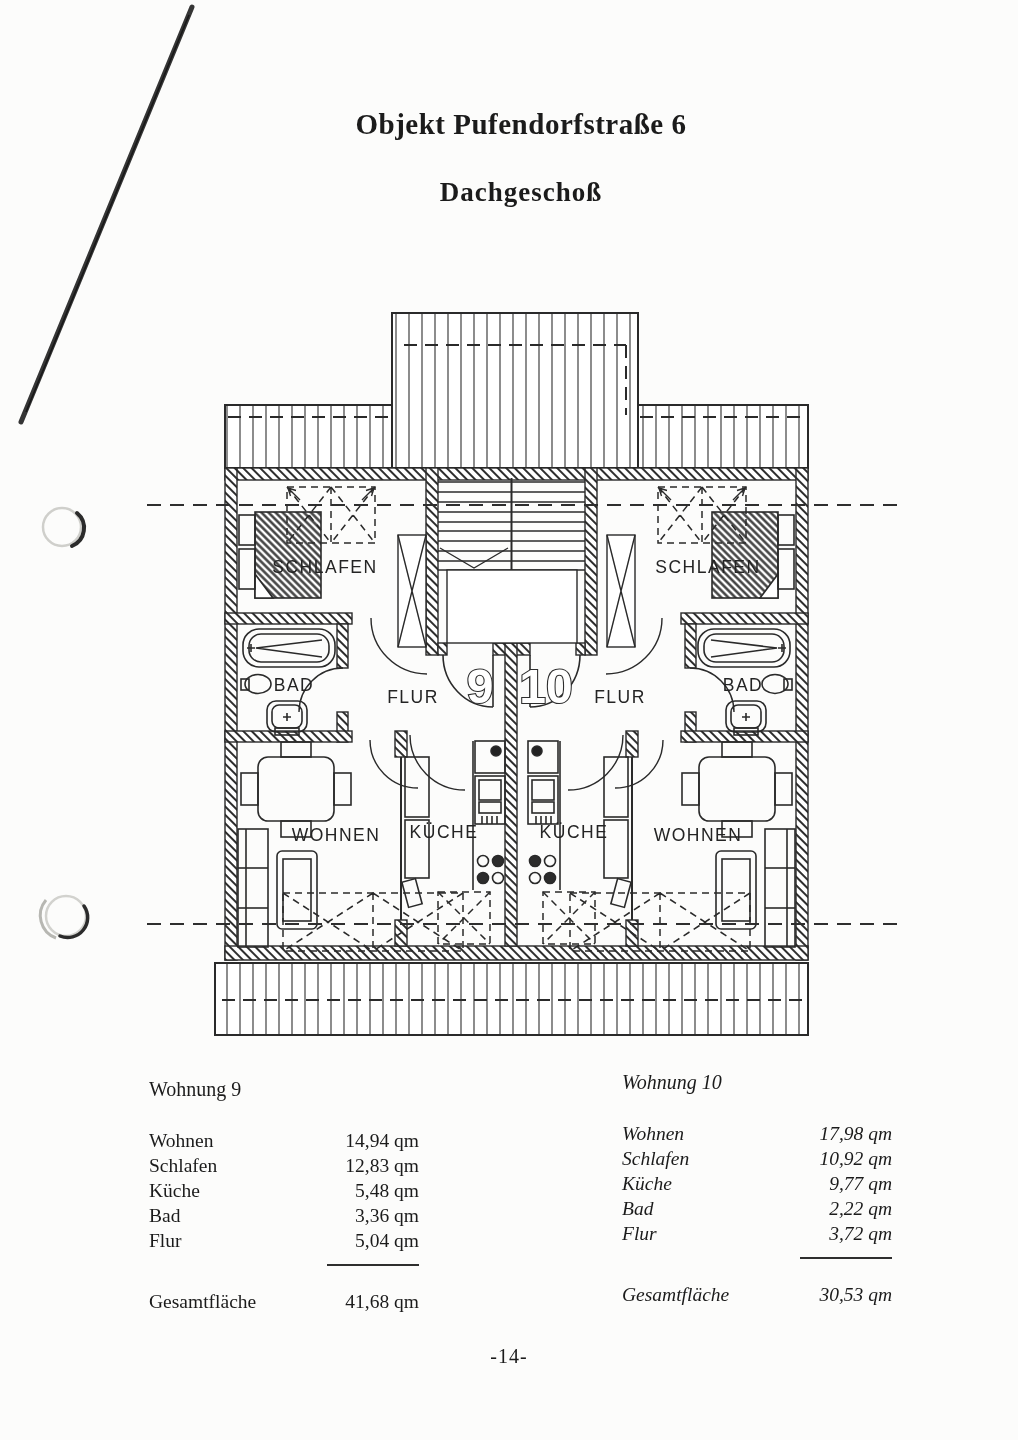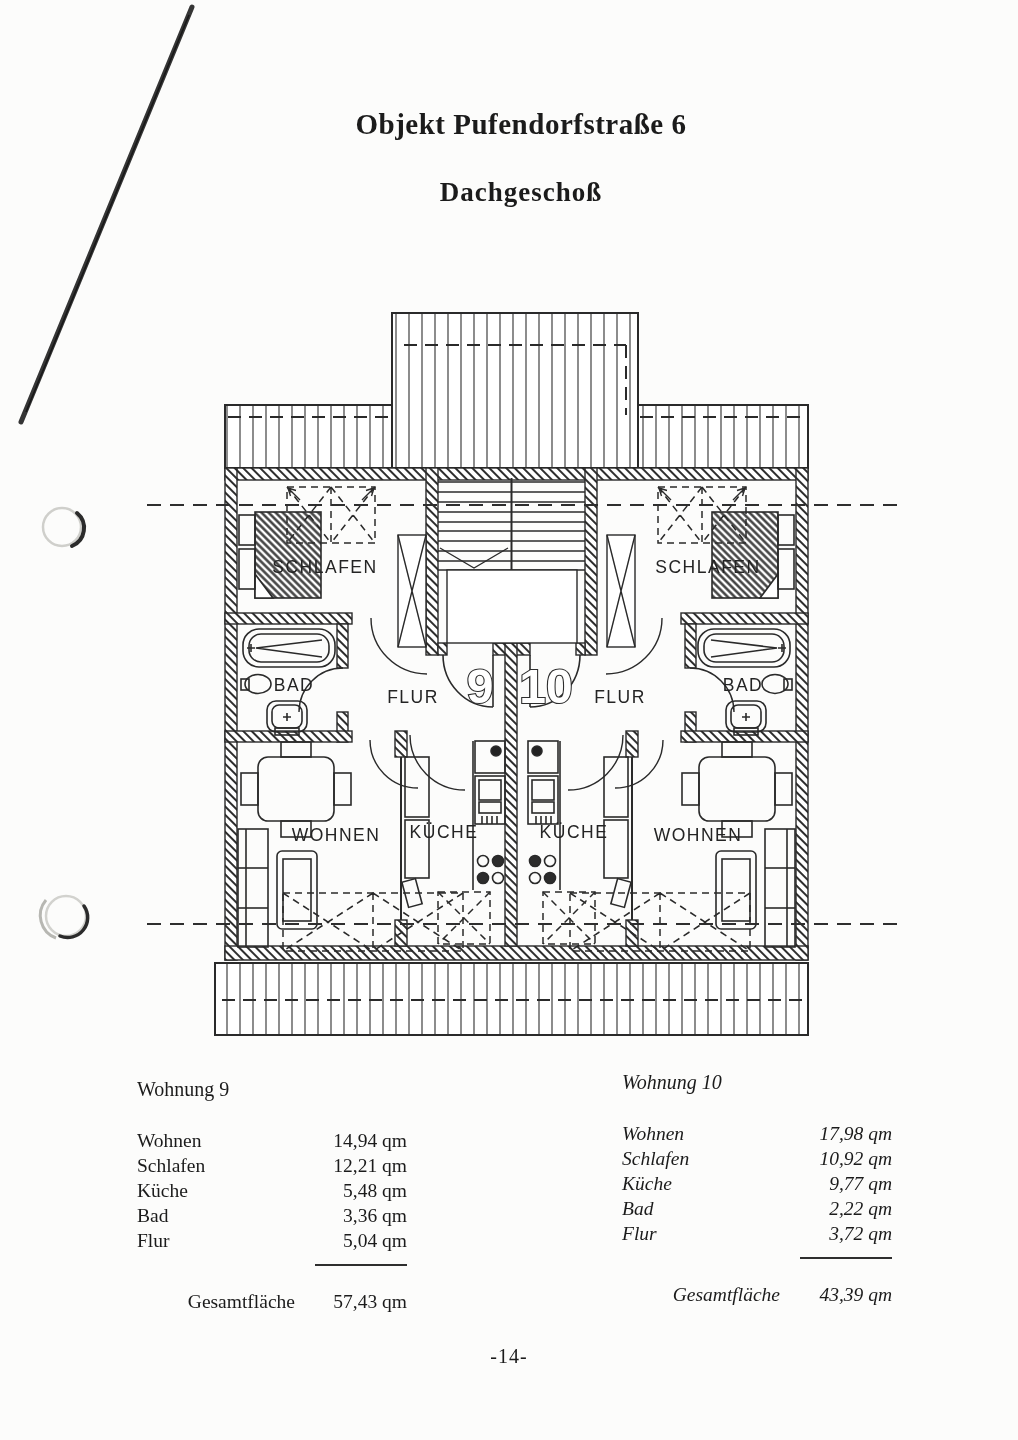--- a/index.html
+++ b/index.html
@@ -15,22 +15,22 @@
     font-size:27px;font-weight:bold;letter-spacing:1px;transform:translateX(12px);}
   svg.plan{position:absolute;left:0;top:0;width:1018px;height:1440px;}
   .plan-label{font-family:"Liberation Sans",sans-serif;fill:#242424;}
   .room-label{font-size:17.5px;letter-spacing:1.5px;}
   .unit-number{font-size:48px;font-weight:bold;fill:#ffffff;stroke:#2e2e2e;stroke-width:2.2;paint-order:stroke;font-family:"Liberation Sans",sans-serif;}
   .apt{position:absolute;width:270px;font-size:19.5px;}
   .apt .t-title{font-size:20px;margin:0 0 27px 0;}
   .apt .row{display:flex;justify-content:space-between;line-height:25px;}
   .apt .val{min-width:112px;text-align:right;}
   .apt .rule{border-top:2px solid #2e2e2e;width:92px;margin-left:auto;margin-top:11px;}
-  .apt .total{margin-top:23px;justify-content:flex-end;}
-  .apt9{left:137px;top:1078px;}
+  .apt .total{margin-top:23px;}
+  .apt9{left:149px;top:1078px;}
   .apt10{left:622px;top:1071px;font-style:italic;}
   .pagenum{top:1345px;left:0;width:1018px;text-align:center;font-size:20px;letter-spacing:1px;}
 </style>
 </head>
 <body>
 
 <div class="abs title1">Objekt Pufendorfstraße 6</div>
 <div class="abs title2">Dachgeschoß</div>
 
 <svg class="plan" viewBox="0 0 1018 1440">
@@ -303,38 +303,38 @@
 </svg>
 
 <section class="abs apt apt9">
   <div class="t-title">Wohnung 9</div>
   <div class="row">
     <span>Wohnen</span>
     <span class="val">14,94 qm</span>
   </div>
   <div class="row">
     <span>Schlafen</span>
-    <span class="val">12,21 qm</span>
+    <span class="val">12,83 qm</span>
   </div>
   <div class="row">
     <span>Küche</span>
     <span class="val">5,48 qm</span>
   </div>
   <div class="row">
     <span>Bad</span>
     <span class="val">3,36 qm</span>
   </div>
   <div class="row">
     <span>Flur</span>
     <span class="val">5,04 qm</span>
   </div>
   <div class="rule"></div>
   <div class="row total">
     <span>Gesamtfläche</span>
-    <span class="val">57,43 qm</span>
+    <span class="val">41,68 qm</span>
   </div>
 </section>
 
 <section class="abs apt apt10">
   <div class="t-title">Wohnung 10</div>
   <div class="row">
     <span>Wohnen</span>
     <span class="val">17,98 qm</span>
   </div>
   <div class="row">
@@ -349,17 +349,17 @@
     <span>Bad</span>
     <span class="val">2,22 qm</span>
   </div>
   <div class="row">
     <span>Flur</span>
     <span class="val">3,72 qm</span>
   </div>
   <div class="rule"></div>
   <div class="row total">
     <span>Gesamtfläche</span>
-    <span class="val">43,39 qm</span>
+    <span class="val">30,53 qm</span>
   </div>
 </section>
 
 <div class="abs pagenum">-14-</div>
 
 </body></html>

